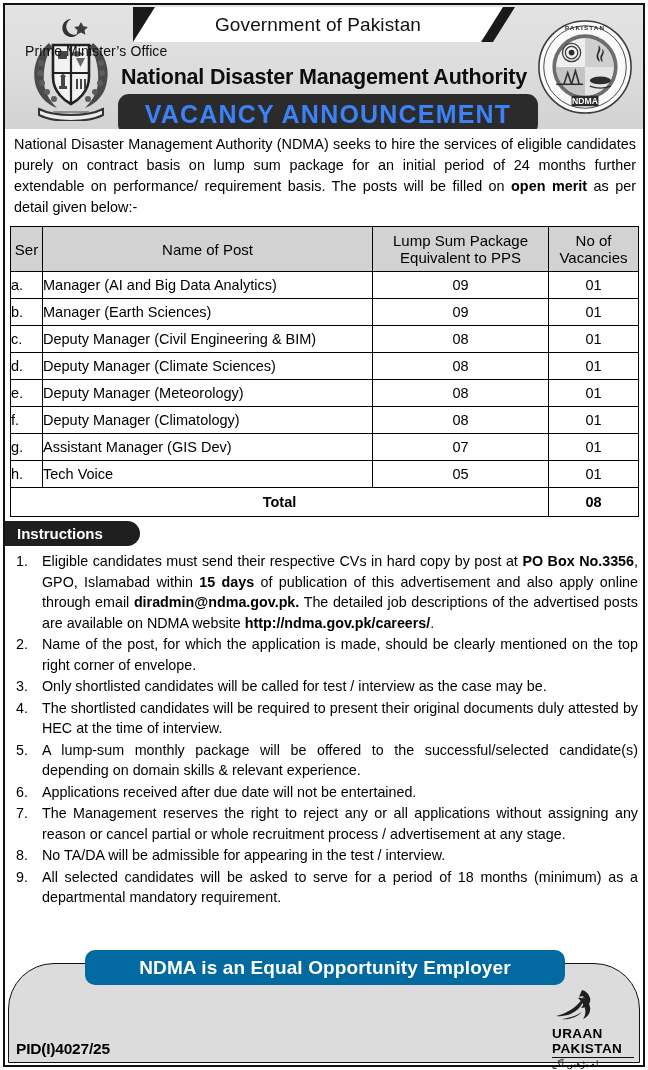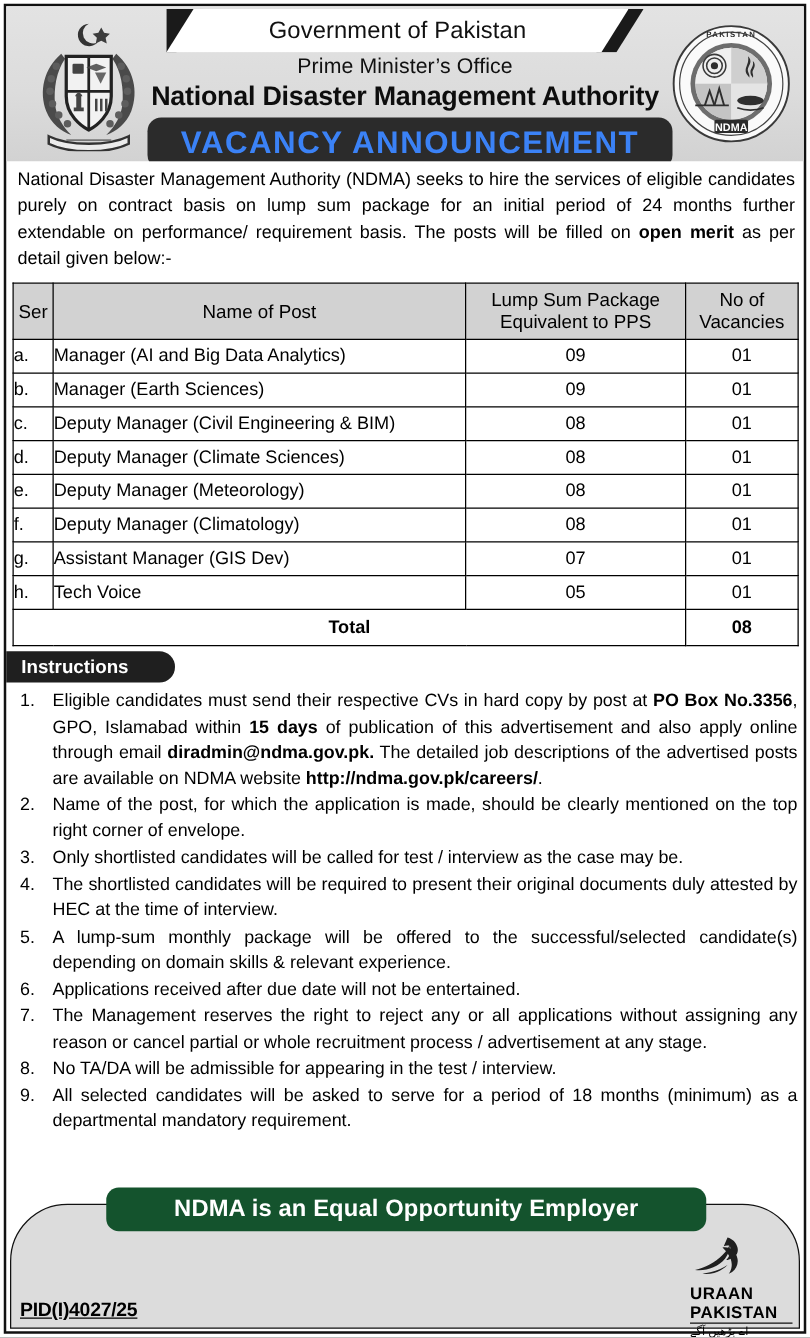--- a/index.html
+++ b/index.html
@@ -60,25 +60,26 @@
   .gov-text {
     font-size: 19px;
     font-weight: 400;
     letter-spacing: 0.1px;
     color: #111;
     white-space: nowrap;
   }
   .pmo-text {
     position: absolute;
     left: 0; right: 0; top: 38px;
-    text-align: center;
-    font-size: 17px;
+    text-align: left;
+    font-size: 14px;
     font-weight: 400;
     color: #111;
     letter-spacing: 0.1px;
+    padding-left: 20px;
   }
   .ndma-title {
     position: absolute;
     left: 0; right: 0; top: 60px;
     text-align: center;
     font-size: 21.5px;
     font-weight: bold;
     color: #0d0d0d;
     letter-spacing: -0.2px;
   }
@@ -227,21 +228,21 @@
     width: 632px; height: 100px;
     background: #dcdcdc;
     border: 1.5px solid #111;
     border-radius: 46px 46px 0 0;
     box-sizing: border-box;
   }
   .eq-pill {
     position: absolute;
     left: 85px; top: 950px;
     width: 480px; height: 35px;
-    background: #14532d;
+    background: #0369a1;
     border-radius: 10px;
     display: flex; align-items: center; justify-content: center;
   }
   .eq-pill span {
     color: #fff;
     font-size: 19px;
     font-weight: bold;
     letter-spacing: 0.1px;
   }
   .sign-block {
@@ -255,21 +256,20 @@
     font-size: 17px;
     font-weight: bold;
     color: #111;
   }
   .pid {
     position: absolute;
     left: 16px; top: 1040px;
     font-size: 15.5px;
     font-weight: bold;
     letter-spacing: -0.2px;
-    text-decoration: underline;
   }
   .uraan {
     position: absolute;
     right: 14px; top: 988px;
     width: 82px;
     text-align: left;
   }
   .uraan .u-name {
     font-size: 13.5px;
     font-weight: bold;

